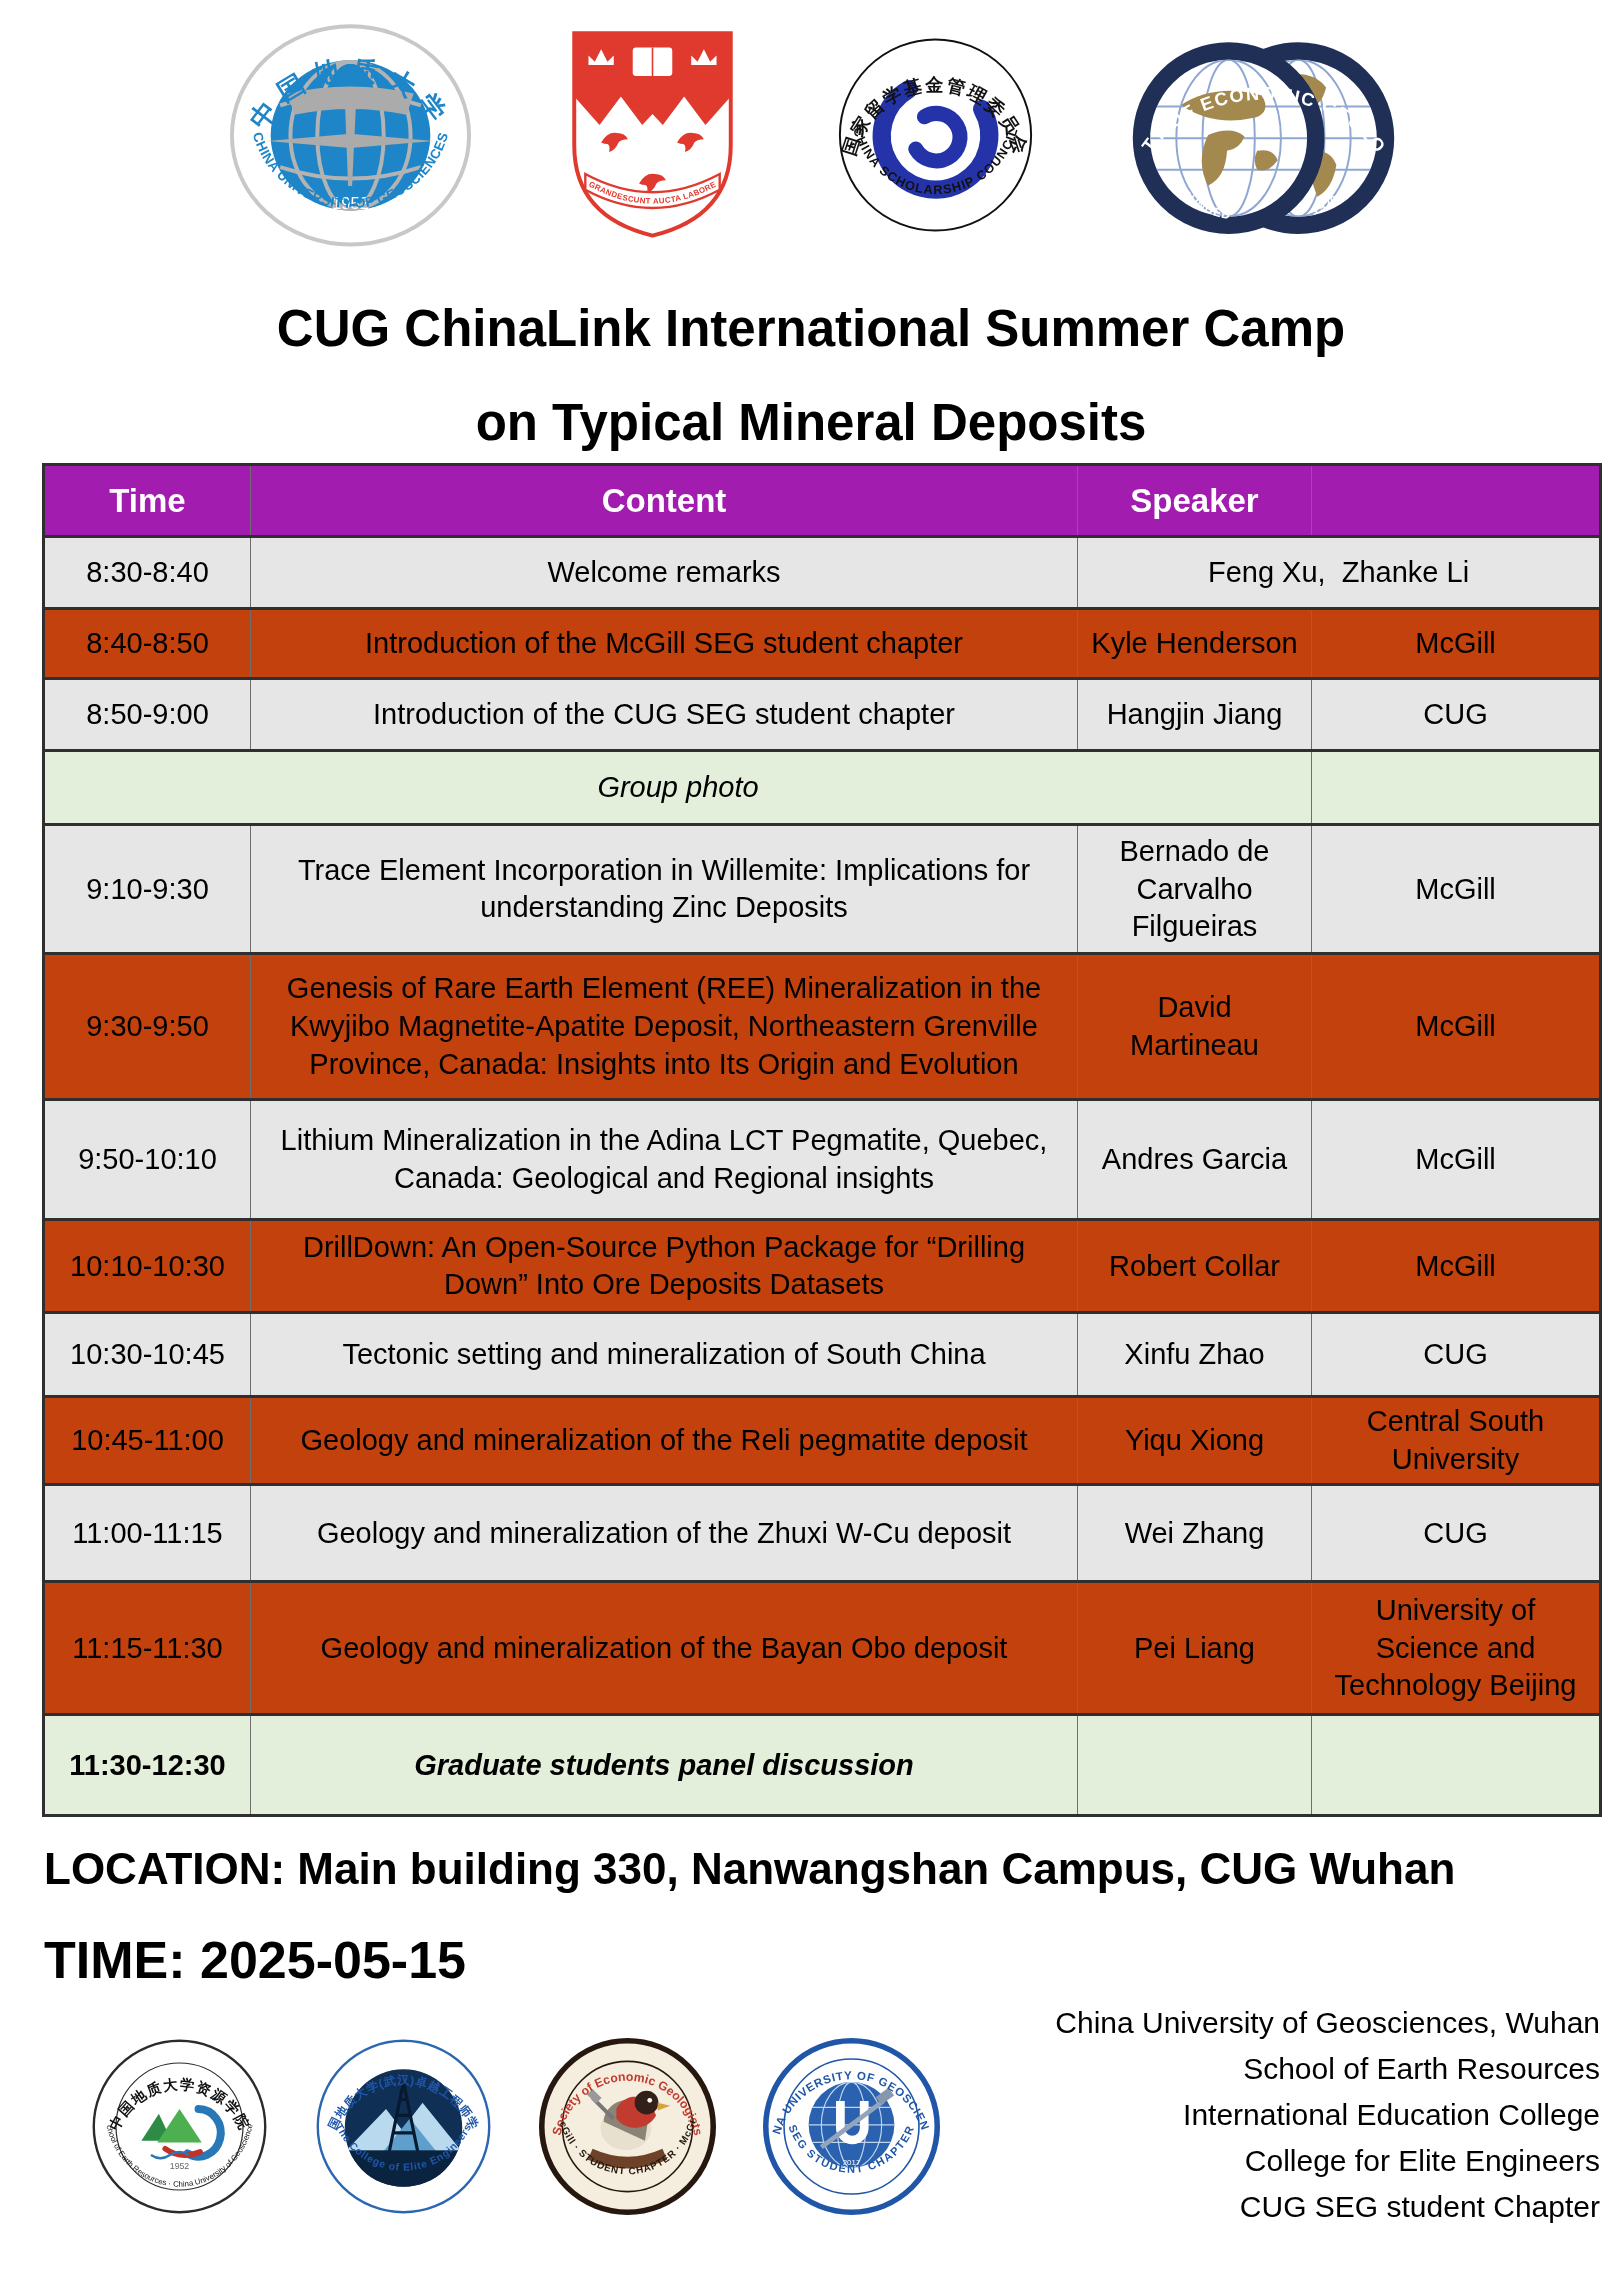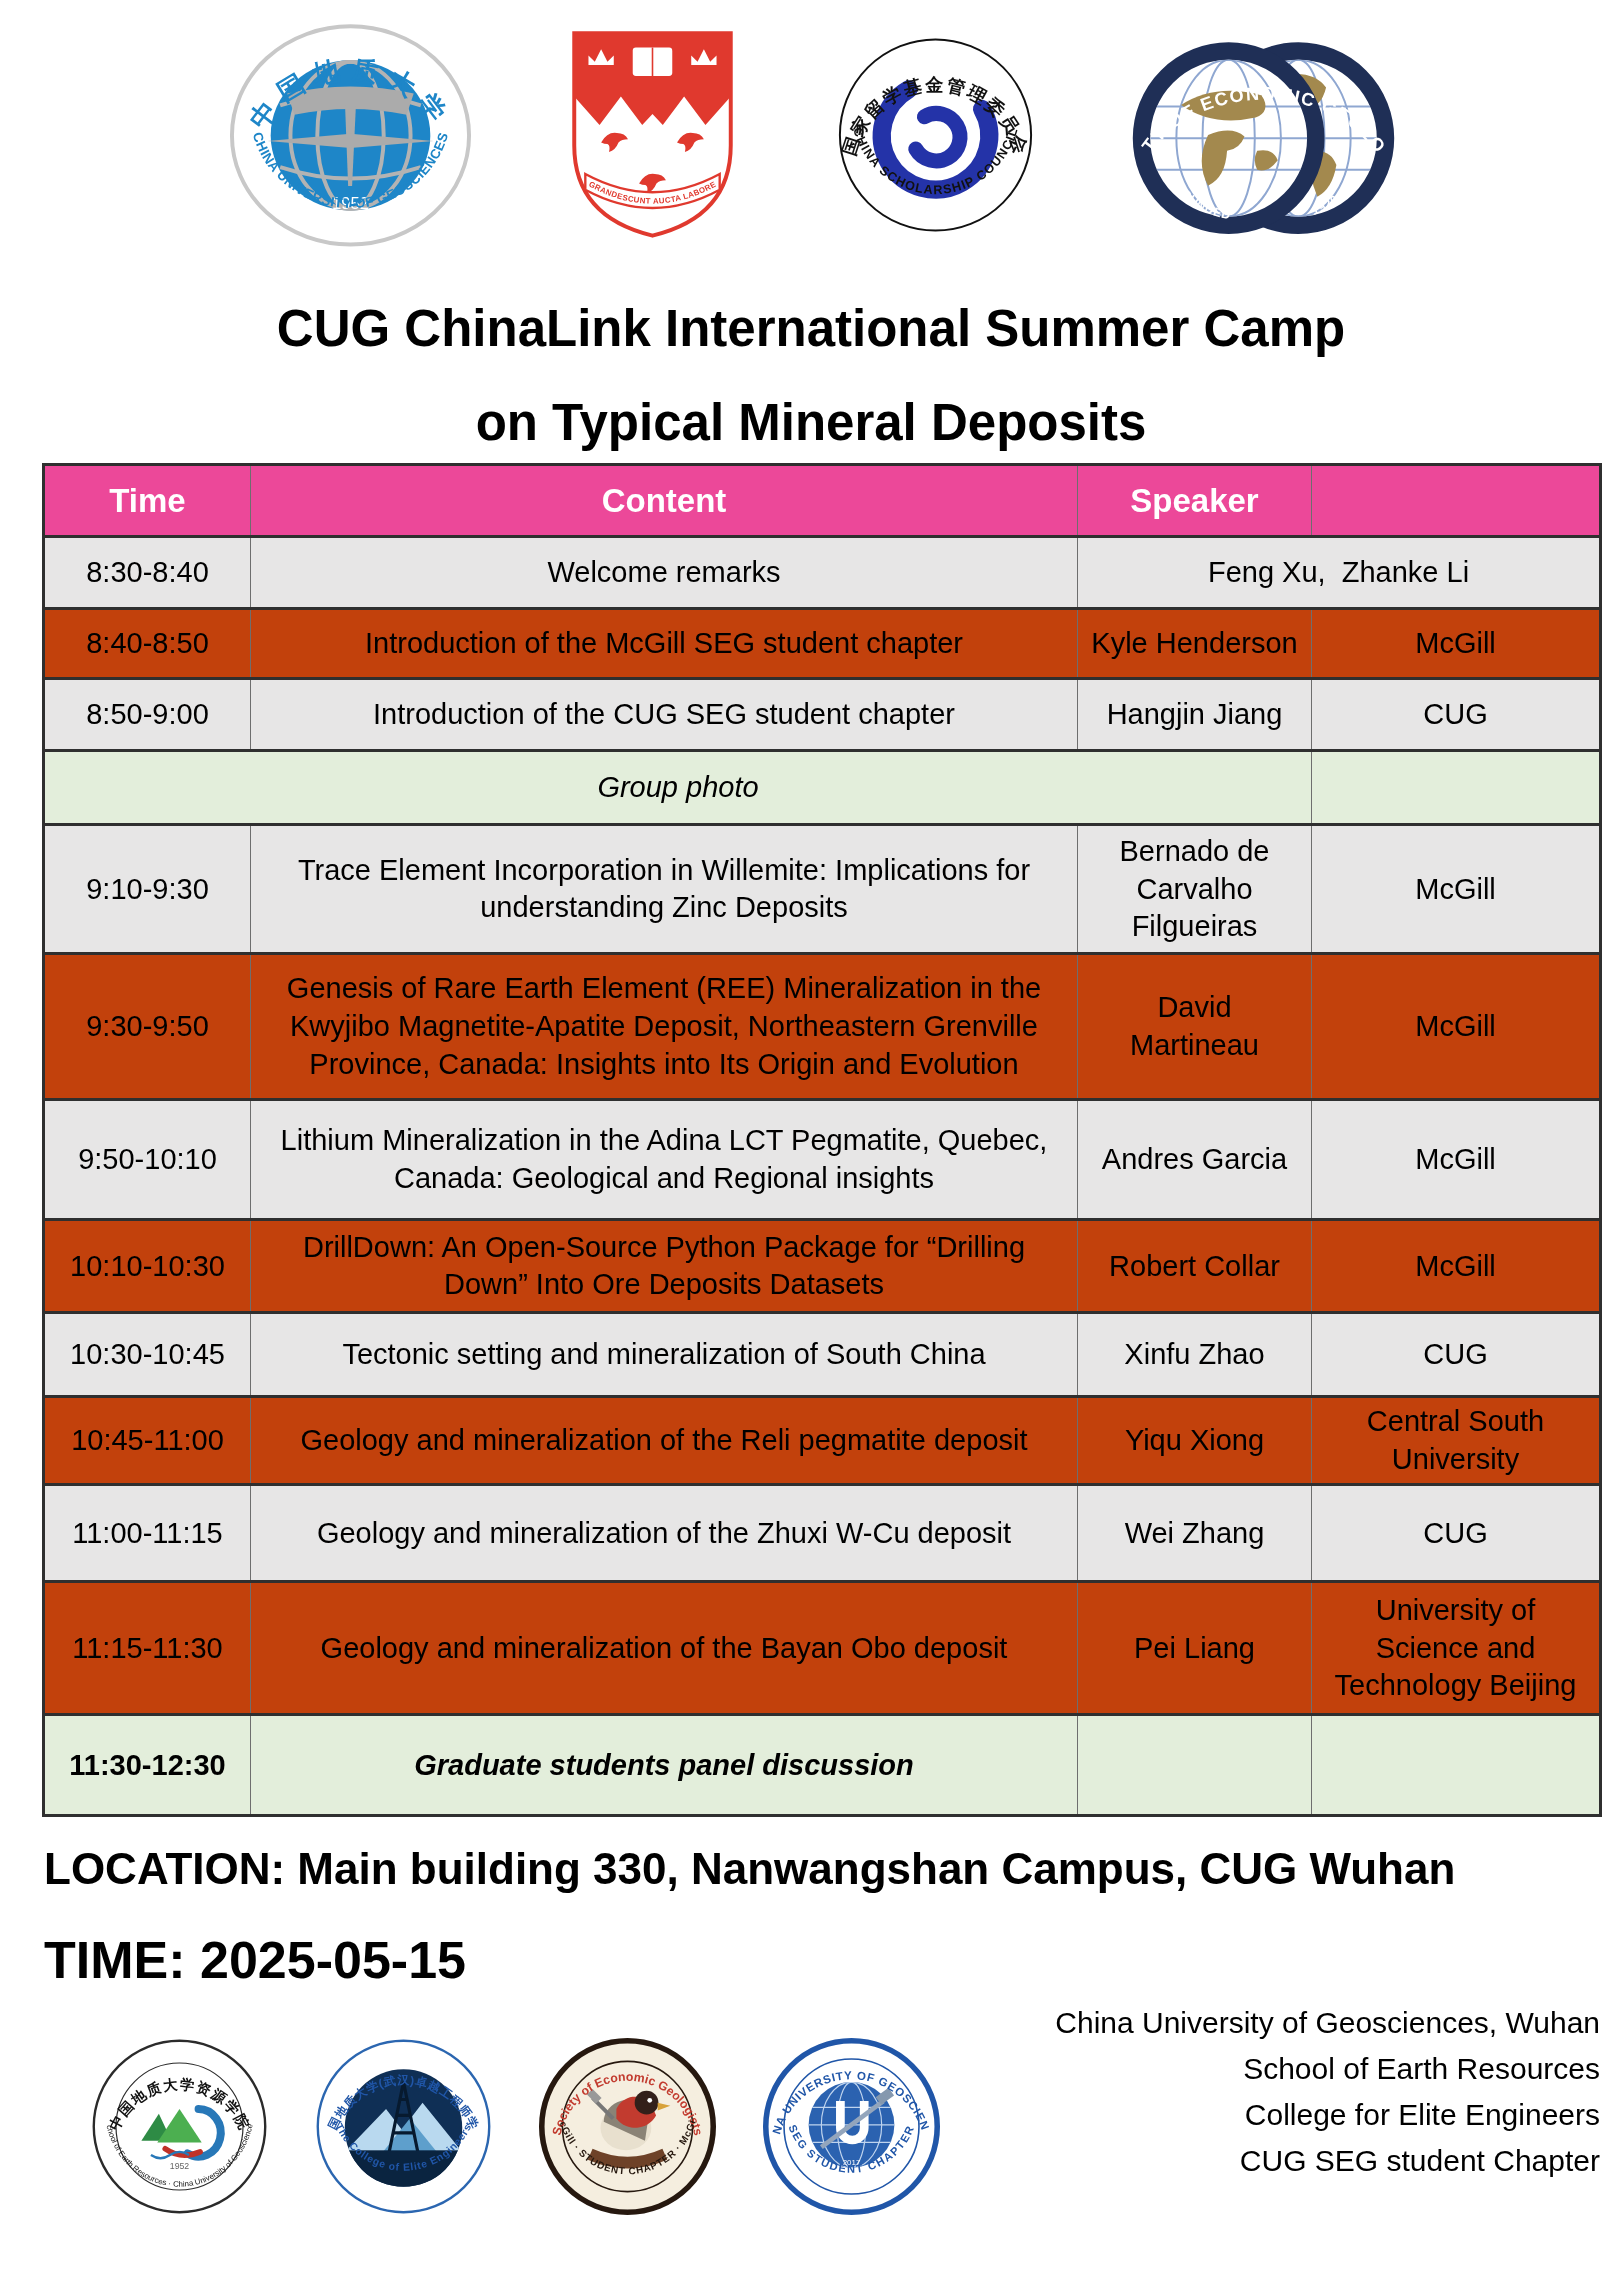--- a/index.html
+++ b/index.html
@@ -16,21 +16,21 @@
     border:3.2px solid #2f2f2f;
   }
   table.schedule th,table.schedule td{
     border-left:1.6px solid #6e6e6e;border-right:1.6px solid #6e6e6e;
     border-top:3.2px solid #2f2f2f;border-bottom:3.2px solid #2f2f2f;
     padding:4.8px 11px;vertical-align:middle;font-size:29px;line-height:1.3;
     overflow:hidden;
     text-align:center;
   }
   table.schedule th{
-    background:#ec4899;color:#fff;font-size:33px;font-weight:bold;text-align:center;
+    background:#a21caf;color:#fff;font-size:33px;font-weight:bold;text-align:center;
   }
   .r-gray td{background:#E7E6E6;}
   .r-white td{background:#c2410c;}
   .r-green td{background:#E3EEDB;}
   td.c-time{text-align:left;}
   td.c-content{text-align:left;}
   td.c-speaker{text-align:left;}
   td.c-inst{text-align:center;padding:4.8px 6.3px;}
   td.c-center{text-align:center;font-style:italic;}
   td.c-bold{font-weight:bold;}
@@ -377,17 +377,18 @@
       </text>
       <text font-size="14" font-weight="bold" fill="#2056A8" letter-spacing="2">
         <textPath href="#p-cs-bot" startOffset="50%" text-anchor="middle">SEG STUDENT CHAPTER</textPath>
       </text>
     </svg>
   </div>
 
   <div class="credits">
     <div>China University of Geosciences, Wuhan</div>
     <div>School of Earth Resources</div>
+    <div>International Education College</div>
     <div>College for Elite Engineers</div>
     <div>CUG SEG student Chapter</div>
   </div>
 </div>
 
 
 </body></html>

